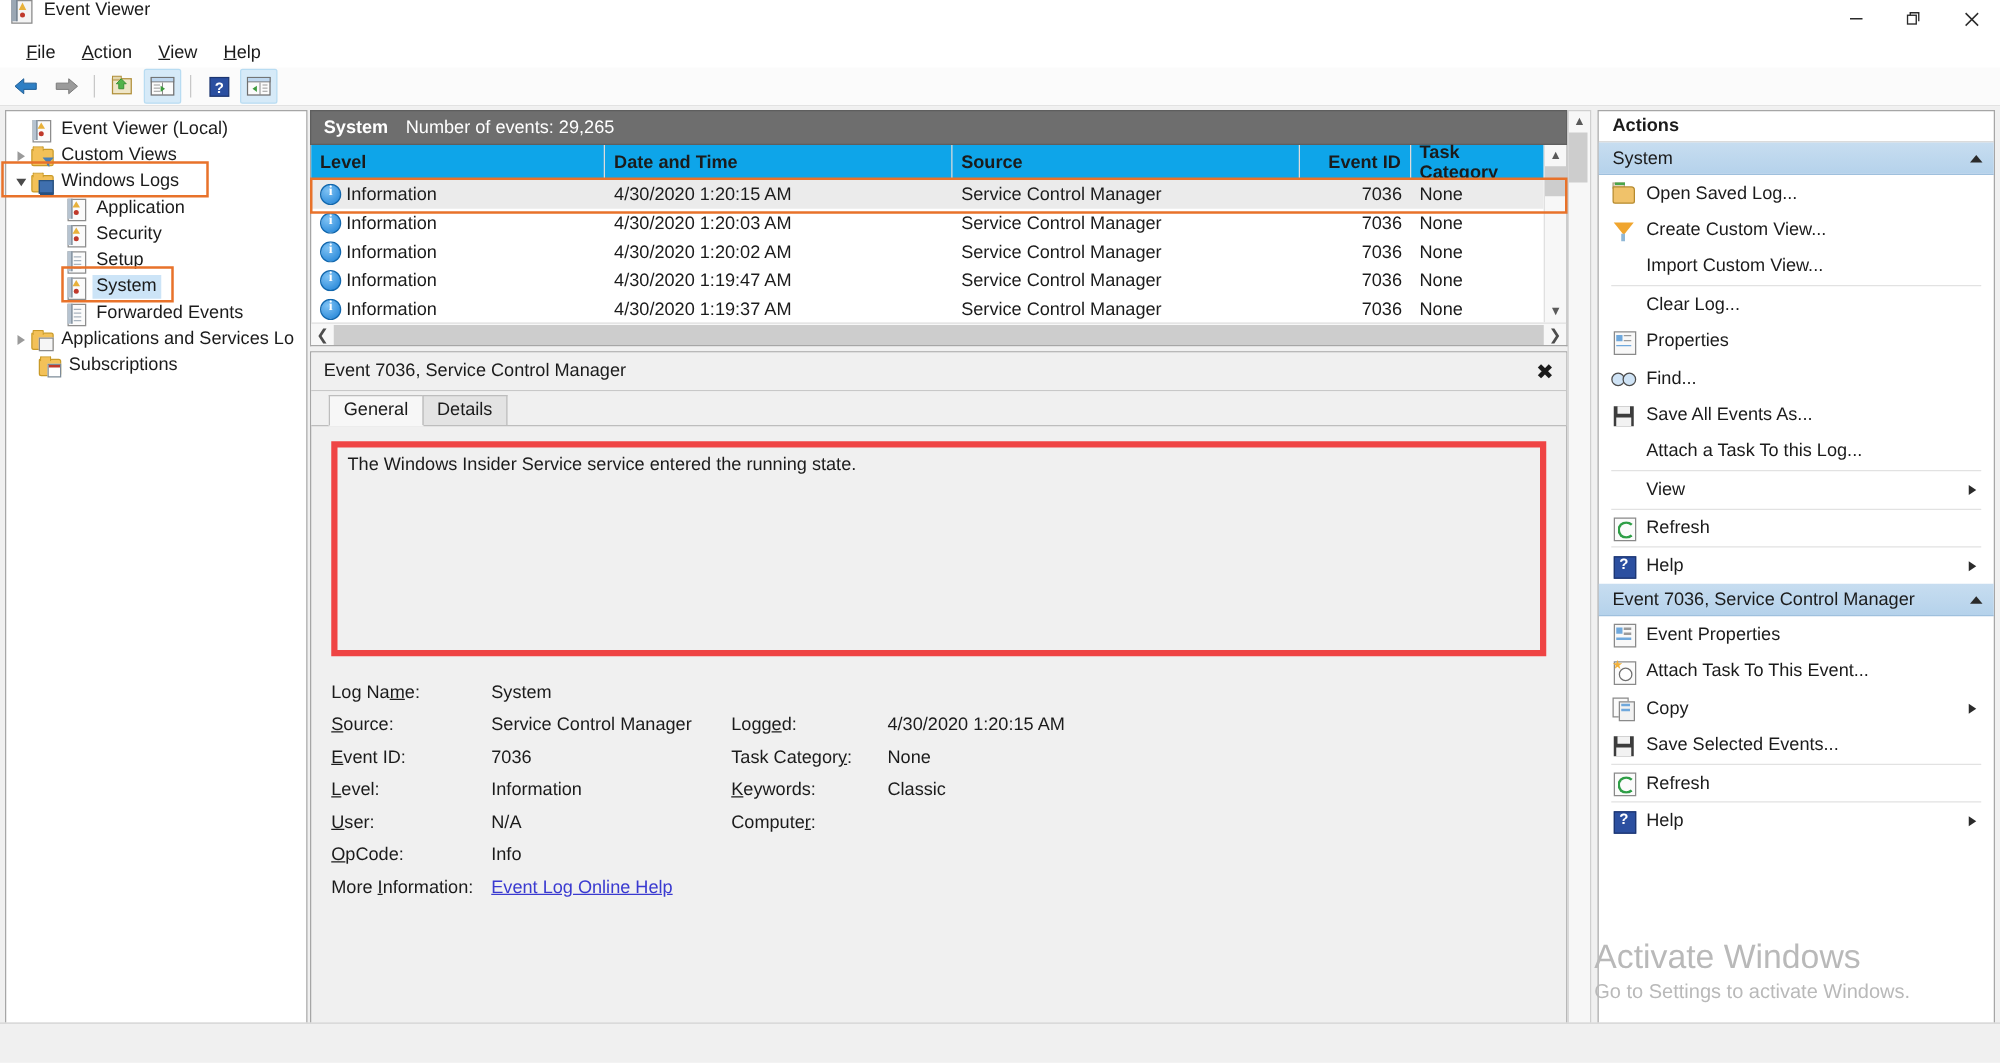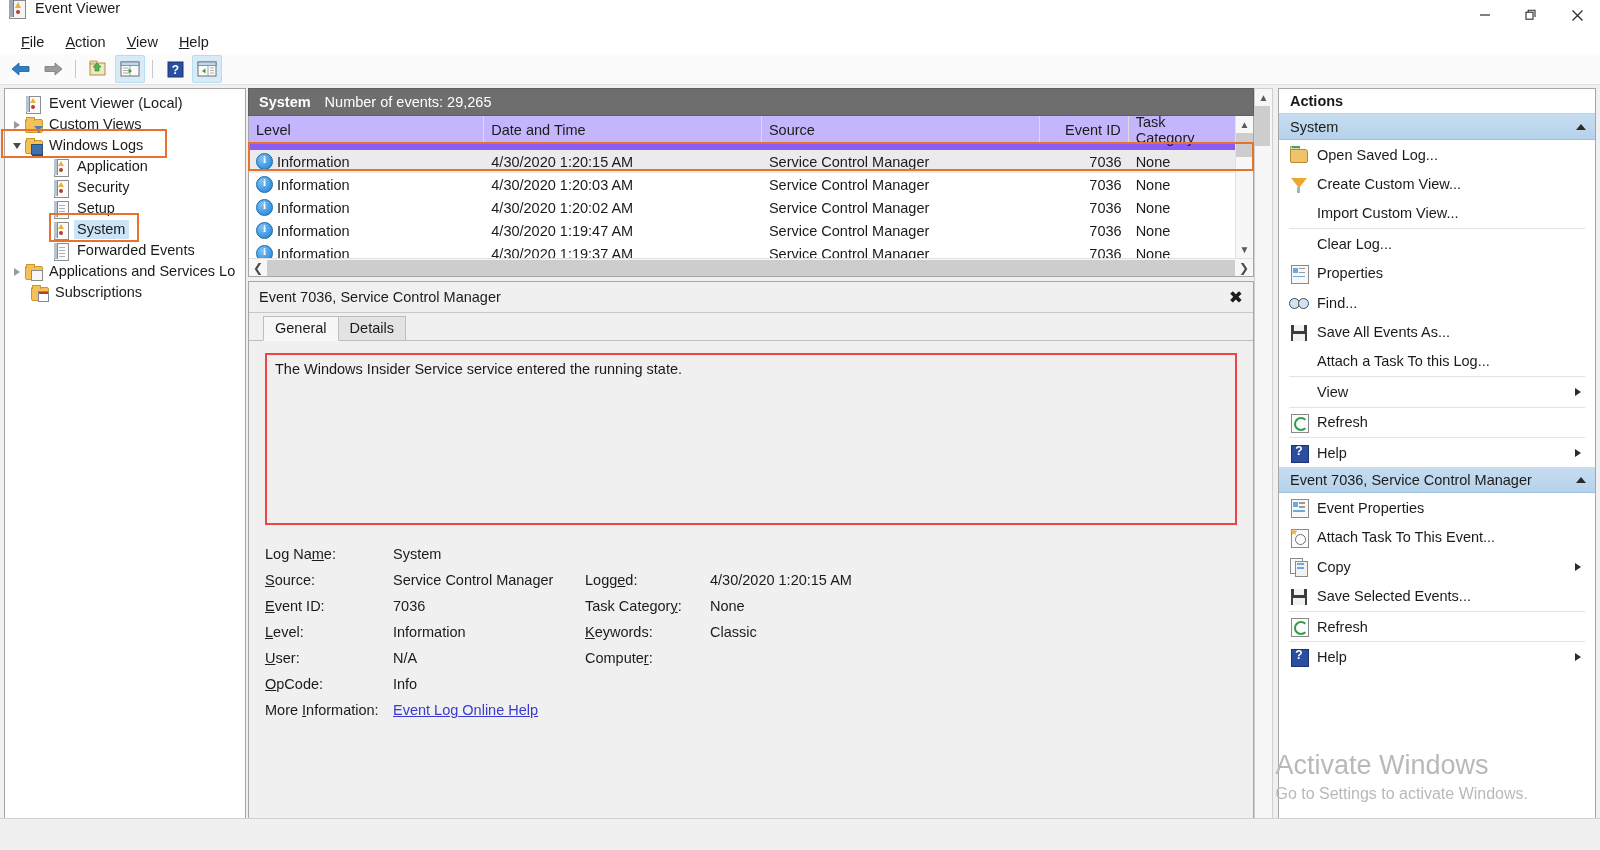--- a/index.html
+++ b/index.html
@@ -74,21 +74,21 @@
 
   
   .center-pane{flex:1;display:flex;flex-direction:column;margin:3px 0 3px 2px;min-width:0;}
   .log-header{height:26px;background:#6e6e6e;color:#ffffff;display:flex;align-items:center;padding-left:10px;gap:14px;border:1px solid #5e5e5e;}
   .log-header .lh-name{font-weight:bold;font-size:14.5px;}
   .log-header .lh-count{font-size:14.5px;}
 
   .list-wrap{height:160px;background:#ffffff;border:1px solid #a6a6a6;border-top:none;display:flex;flex-direction:column;position:relative;}
   .list-inner{flex:1;display:flex;min-height:0;}
   .list-cols{flex:1;display:flex;flex-direction:column;min-width:0;}
-  .col-head{height:27px;display:flex;background:#c4b5fd;border-bottom:7px solid #8b5cf6;}
+  .col-head{height:27px;display:flex;background:#0ea5e9;border-bottom:1px solid #8b5cf6;font-weight:bold;}
   .ch{display:flex;align-items:center;font-size:14.5px;color:#1b1b1b;border-right:1px solid #dcdcdc;padding:0 7px;box-sizing:border-box;}
   .ch.r{justify-content:flex-end;}
   .rows{flex:1;overflow:hidden;}
   .erow{height:23px;display:flex;align-items:center;font-size:14.5px;}
   .erow.sel{background:#ebebeb;}
   .cell{box-sizing:border-box;padding:0 7px;overflow:hidden;white-space:nowrap;display:flex;align-items:center;}
   .cell.r{justify-content:flex-end;}
   .info-ico{width:15px;height:15px;border-radius:50%;background:radial-gradient(circle at 35% 30%,#7fc3f5,#1b7fd4);border:1px solid #1167ad;margin-right:4px;flex:none;position:relative;}
   .info-ico:after{content:"i";position:absolute;left:0;right:0;top:-1px;text-align:center;color:#fff;font-size:11px;font-weight:bold;font-family:"Liberation Serif",serif;}
   .v-scroll{width:17px;background:#f7f7f7;border-left:1px solid #e0e0e0;display:flex;flex-direction:column;}
@@ -100,21 +100,21 @@
 
   
   .detail{flex:1;margin-top:4px;background:#f0f0f0;border:1px solid #a6a6a6;display:flex;flex-direction:column;min-height:0;}
   .detail-title{height:30px;display:flex;align-items:center;padding:0 10px;border-bottom:1px solid #c8c8c8;background:#f0f0f0;}
   .dt-text{font-size:14.5px;color:#1b1b1b;}
   .dt-close{margin-left:auto;font-size:17px;font-weight:bold;color:#1b1b1b;line-height:1;}
   .tabs{display:flex;align-items:flex-end;height:27px;padding-left:14px;border-bottom:1px solid #bdbdbd;background:#f0f0f0;}
   .tab{padding:3px 11px 4px;font-size:14.5px;border:1px solid #bdbdbd;border-bottom:none;background:#e3e3e3;color:#1b1b1b;margin-right:-1px;}
   .tab.active{background:#f7f7f7;border-bottom:1px solid #f7f7f7;margin-bottom:-1px;}
   .detail-body{flex:1;padding:12px 16px 0;display:flex;flex-direction:column;min-height:0;overflow:hidden;}
-  .msgbox{height:172px;background:#f0f0f0;border:2px solid #ef4444;padding:6px 8px;font-size:14.5px;box-sizing:border-box;}
+  .msgbox{height:172px;background:#f0f0f0;border:5px solid #ef4444;padding:6px 8px;font-size:14.5px;box-sizing:border-box;}
   .fields{margin-top:16px;font-size:14.5px;}
   .frow{display:flex;height:26px;align-items:center;}
   .fl{width:128px;flex:none;}
   .fv{width:192px;flex:none;}
   .fl2{width:125px;flex:none;}
   .fv2{flex:1;}
   .lnk{color:#3a3ad0;text-decoration:underline;}
   .detail-foot{height:18px;}
 
   

